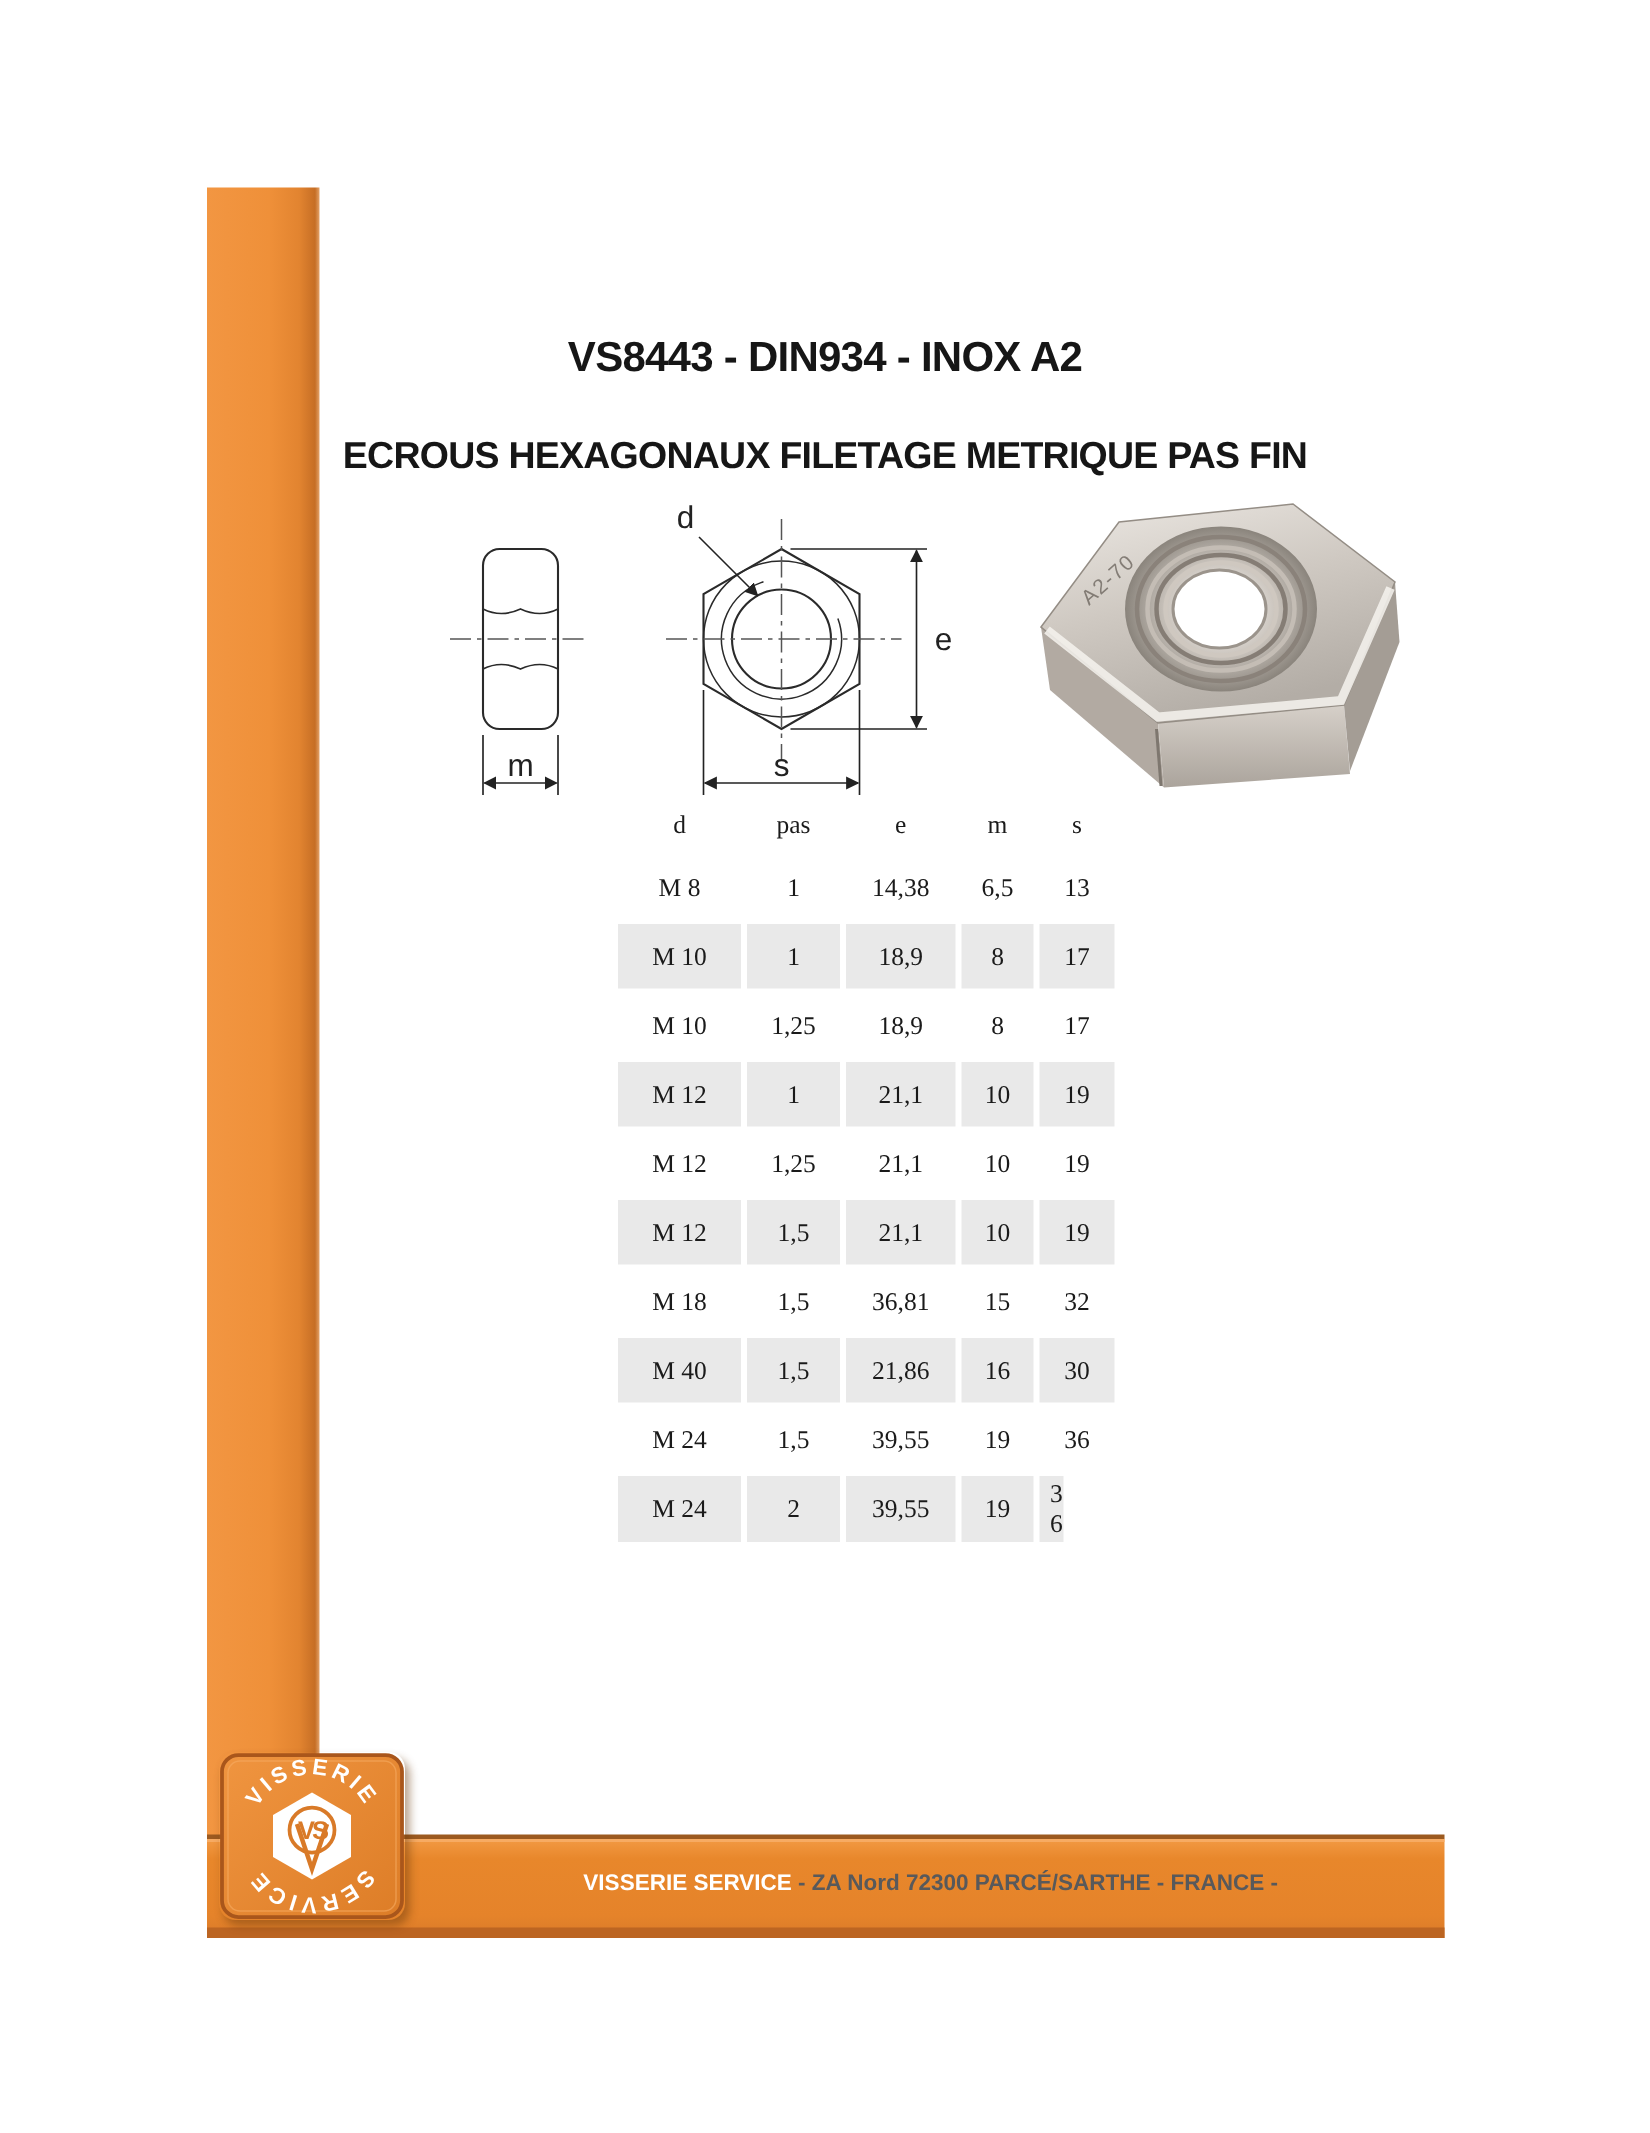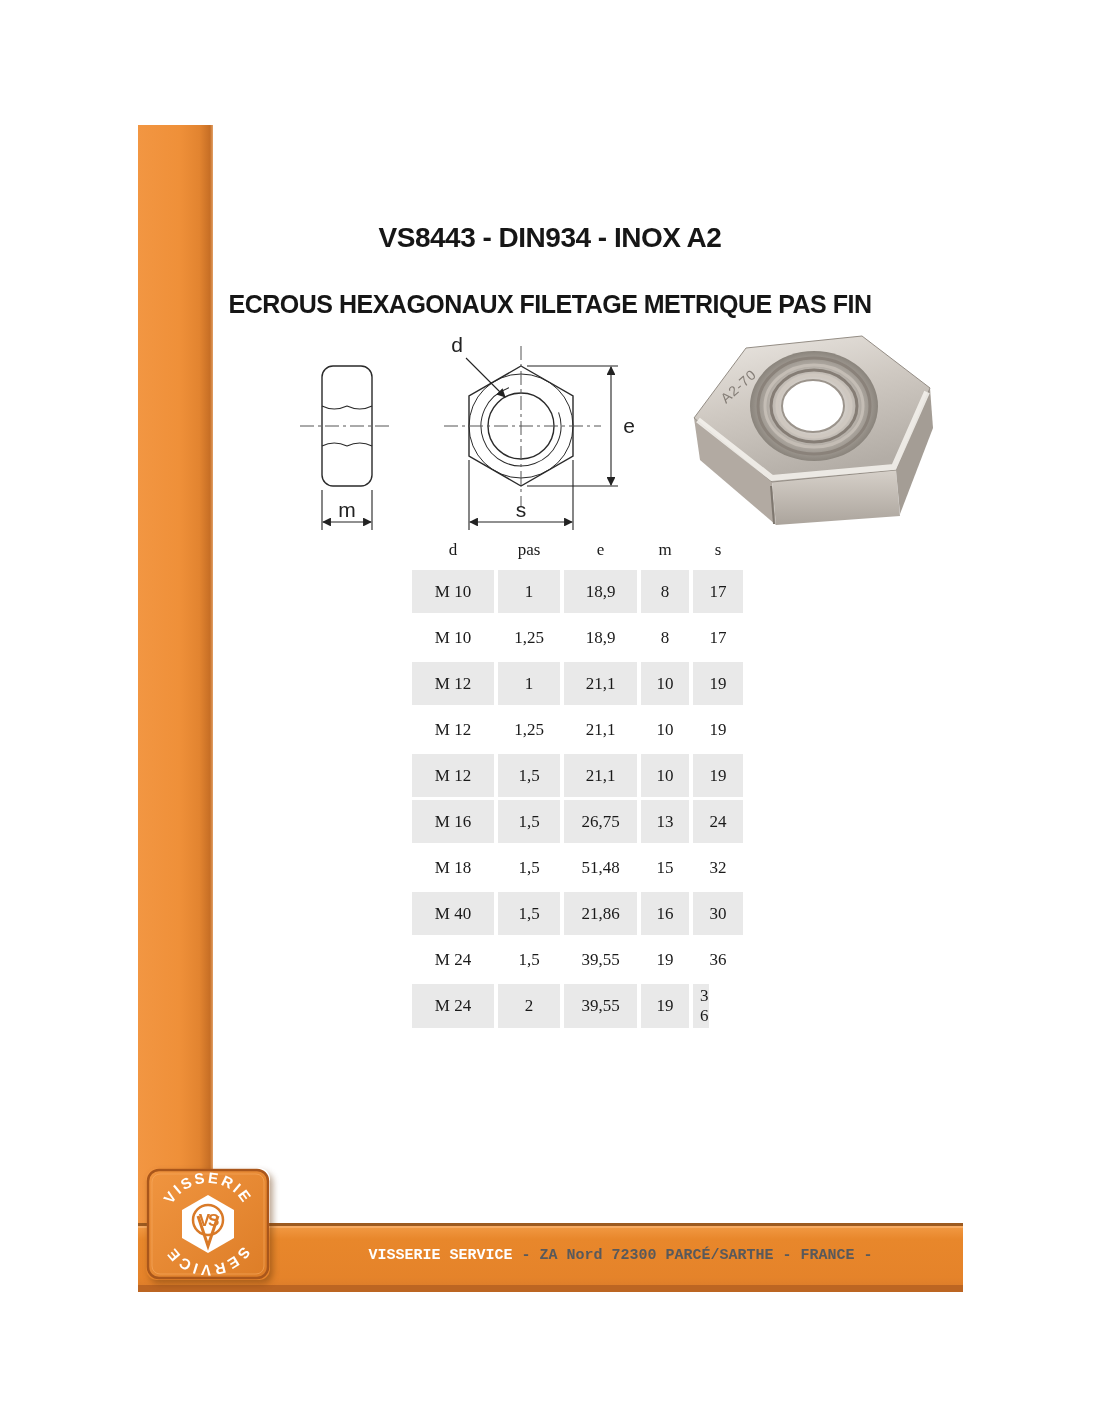--- a/index.html
+++ b/index.html
@@ -60,21 +60,21 @@
   }
   .footer-band::before {
     content:""; position:absolute; left:0; right:0; top:0; height:2px; background:#f7ab63;
   }
   .footer-band::after {
     content:""; position:absolute; left:0; right:0; bottom:0; height:7px; background:#bc6522;
   }
   .footer-text {
     position:absolute; left:140px; right:0; top:0; bottom:7px;
     display:flex; justify-content:center; align-items:center;
-    font-family:Liberation Mono, monospace; font-weight:700; font-size:15px;
+    font-family:Liberation Sans, sans-serif; font-weight:700; font-size:15px;
     line-height:19px; color:#58595b; text-align:center;
   }
   .footer-text .white { color:#ffffff; }
 
   
   .logo-box {
     position:absolute; left:146px; top:1168px; width:124px; height:112px;
     border-radius:11px; box-shadow:3px 4px 6px rgba(105,55,10,0.45);
   }
   .logo-arc {
@@ -186,20 +186,27 @@
     <thead>
       <tr>
           <th class="col-0">d</th>
           <th class="col-1">pas</th>
           <th class="col-2">e</th>
           <th class="col-3">m</th>
           <th class="col-4">s</th>
         </tr>
     </thead>
     <tbody>
+        <tr>
+          <td class="col-0"><span class="cb">M 8</span></td>
+          <td class="col-1"><span class="cb">1</span></td>
+          <td class="col-2"><span class="cb">14,38</span></td>
+          <td class="col-3"><span class="cb">6,5</span></td>
+          <td class="col-4"><span class="cb">13</span></td>
+        </tr>
         <tr class="shaded">
           <td class="col-0"><span class="cb">M 10</span></td>
           <td class="col-1"><span class="cb">1</span></td>
           <td class="col-2"><span class="cb">18,9</span></td>
           <td class="col-3"><span class="cb">8</span></td>
           <td class="col-4"><span class="cb">17</span></td>
         </tr>
         <tr>
           <td class="col-0"><span class="cb">M 10</span></td>
           <td class="col-1"><span class="cb">1,25</span></td>
@@ -221,31 +228,24 @@
           <td class="col-3"><span class="cb">10</span></td>
           <td class="col-4"><span class="cb">19</span></td>
         </tr>
         <tr class="shaded">
           <td class="col-0"><span class="cb">M 12</span></td>
           <td class="col-1"><span class="cb">1,5</span></td>
           <td class="col-2"><span class="cb">21,1</span></td>
           <td class="col-3"><span class="cb">10</span></td>
           <td class="col-4"><span class="cb">19</span></td>
         </tr>
-        <tr class="shaded">
-          <td class="col-0"><span class="cb">M 16</span></td>
-          <td class="col-1"><span class="cb">1,5</span></td>
-          <td class="col-2"><span class="cb">26,75</span></td>
-          <td class="col-3"><span class="cb">13</span></td>
-          <td class="col-4"><span class="cb">24</span></td>
-        </tr>
         <tr>
           <td class="col-0"><span class="cb">M 18</span></td>
           <td class="col-1"><span class="cb">1,5</span></td>
-          <td class="col-2"><span class="cb">51,48</span></td>
+          <td class="col-2"><span class="cb">36,81</span></td>
           <td class="col-3"><span class="cb">15</span></td>
           <td class="col-4"><span class="cb">32</span></td>
         </tr>
         <tr class="shaded">
           <td class="col-0"><span class="cb">M 40</span></td>
           <td class="col-1"><span class="cb">1,5</span></td>
           <td class="col-2"><span class="cb">21,86</span></td>
           <td class="col-3"><span class="cb">16</span></td>
           <td class="col-4"><span class="cb">30</span></td>
         </tr>

